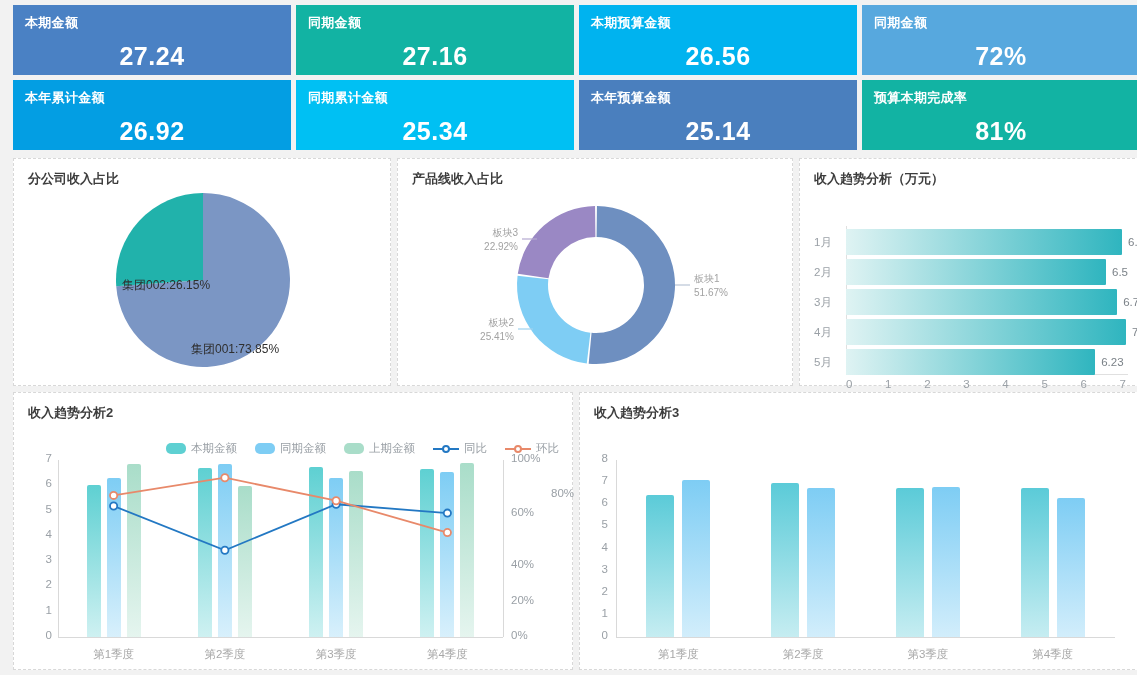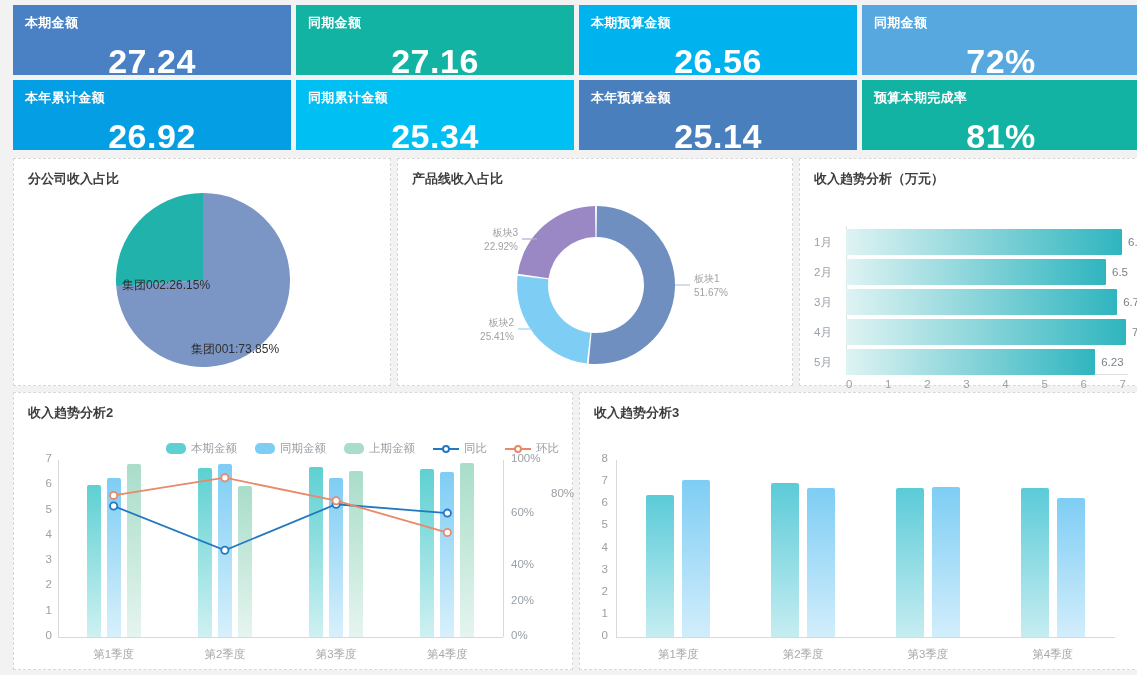--- a/index.html
+++ b/index.html
@@ -21,21 +21,21 @@
     padding: 5px;
   }
   .kpi {
     position: relative;
     padding: 9px 12px 0 12px;
     color: #fff;
     overflow: hidden;
   }
   .kpi-title { font-size: 13px; font-weight: bold; letter-spacing: .3px; }
   .kpi-value {
-    text-align: center; font-size: 34px; font-weight: bold;
+    text-align: center; font-size: 25px; font-weight: bold;
     margin-top: 10px; letter-spacing: .5px;
   }
 
   
   .panel {
     position: absolute;
     background: #fff;
     border: 1px dashed #d8d8d8;
   }
   .panel-title {

